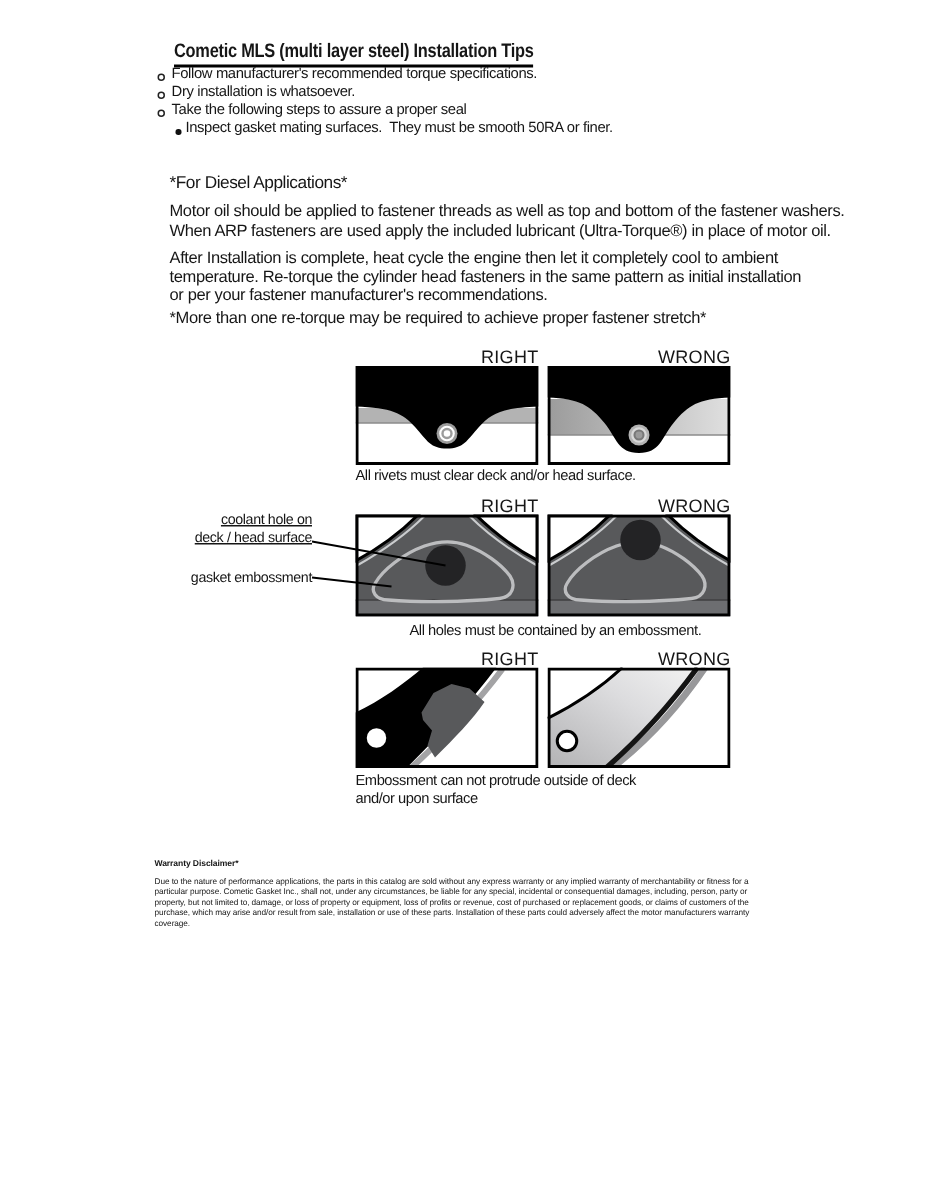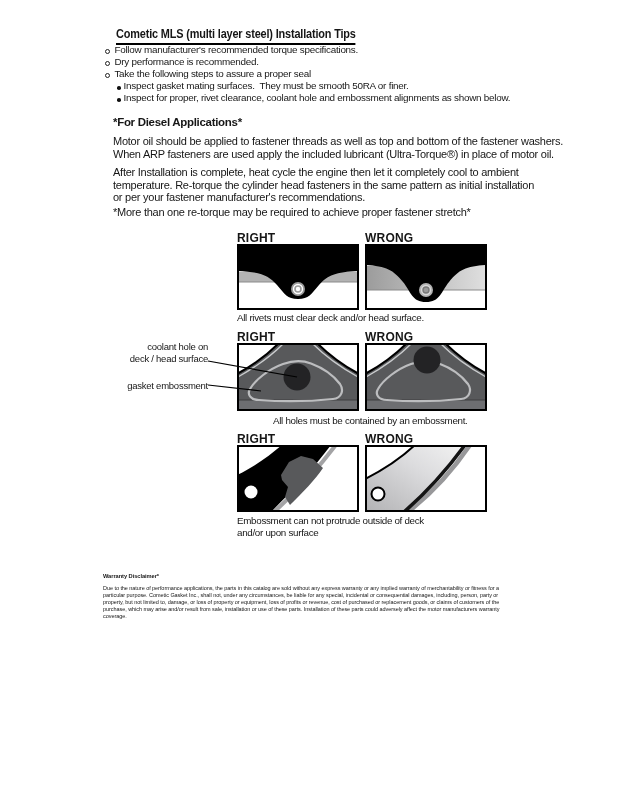--- a/index.html
+++ b/index.html
@@ -18,24 +18,24 @@
   .bullet-row{display:flex;align-items:center;white-space:pre;}
   .bullet-row.sub{margin-left:12px;}
   .bullet-o{
     display:inline-block;width:3.4px;height:3.4px;border:1px solid #222;border-radius:50%;
     margin:3.6px 4px 0 0;flex:0 0 auto;
   }
   .bullet-dot{
     display:inline-block;width:3.6px;height:3.6px;background:#111;border-radius:50%;
     margin:3.8px 3px 0 0;flex:0 0 auto;
   }
-  .sec-head{font-size:11.5px;font-weight:bold;letter-spacing:-0.3px;}
+  .sec-head{font-size:11.5px;font-weight:normal;letter-spacing:-0.3px;}
   .para{font-size:11px;letter-spacing:-0.25px;line-height:12.6px;white-space:pre-line;}
   .diag-label{
-    width:122px;text-align:left;font-size:12px;font-weight:bold;letter-spacing:0.2px;
+    width:122px;text-align:right;font-size:12px;font-weight:normal;letter-spacing:0.2px;
   }
   .caption{font-size:9.8px;letter-spacing:-0.3px;line-height:12px;white-space:pre-line;}
   .callout{
     width:118px;text-align:right;font-size:9.5px;letter-spacing:-0.25px;line-height:11.5px;
     white-space:pre-line;
   }
   .diag-box{width:122px;display:block;}
   .warranty{left:103px;top:573px;width:414px;font-size:5.5px;line-height:7px;letter-spacing:-0.05px;}
   .warranty p{margin:0 0 5px 0;white-space:pre-line;}
   .warranty .w-head{font-weight:bold;font-size:5.7px;}
@@ -53,33 +53,29 @@
 
   <div class="abs doc-title">Cometic MLS (multi layer steel) Installation Tips</div>
 
   <div class="abs bullets">
     <div class="bullet-row">
       <span class="bullet-o"></span>
       <span>Follow manufacturer's recommended torque specifications.</span>
     </div>
     <div class="bullet-row">
       <span class="bullet-o"></span>
-      <span>Dry performance is recommended.</span>
+      <span>Dry installation is whatsoever.</span>
     </div>
     <div class="bullet-row">
       <span class="bullet-o"></span>
       <span>Take the following steps to assure a proper seal</span>
     </div>
     <div class="bullet-row sub">
       <span class="bullet-dot"></span>
       <span>Inspect gasket mating surfaces.  They must be smooth 50RA or finer.</span>
-    </div>
-    <div class="bullet-row sub">
-      <span class="bullet-dot"></span>
-      <span>Inspect for proper, rivet clearance, coolant hole and embossment alignments as shown below.</span>
     </div>
   </div>
 
   <div class="abs sec-head" style="left:113px;top:116px;">*For Diesel Applications*</div>
   <div class="abs para" style="left:113px;top:135px;">Motor oil should be applied to fastener threads as well as top and bottom of the fastener washers.
 When ARP fasteners are used apply the included lubricant (Ultra-Torque®) in place of motor oil.</div>
   <div class="abs para" style="left:113px;top:166px;">After Installation is complete, heat cycle the engine then let it completely cool to ambient
 temperature. Re-torque the cylinder head fasteners in the same pattern as initial installation
 or per your fastener manufacturer's recommendations.</div>
   <div class="abs para" style="left:113px;top:206px;">*More than one re-torque may be required to achieve proper fastener stretch*</div>
@@ -117,21 +113,21 @@
       <circle cx="61" cy="46" r="3" fill="#9a9a9a" stroke="#787878" stroke-width="1.4"></circle>
     </g>
     <rect x="1" y="1" width="120" height="64" fill="none" stroke="#000" stroke-width="2"></rect>
   </svg>
 
   <div class="abs caption" style="left:237px;top:312px;">All rivets must clear deck and/or head surface.</div>
 
   <div class="abs diag-label" style="left:237px;top:330px;">RIGHT</div>
   <div class="abs diag-label" style="left:365px;top:330px;">WRONG</div>
 
-  <div class="abs callout" style="left:90px;top:341px;">coolant hole on
+  <div class="abs callout" style="left:90px;top:341px;text-decoration:underline;">coolant hole on
 deck / head surface</div>
   <div class="abs callout" style="left:90px;top:380px;">gasket embossment</div>
 
   <svg class="abs diag-box" style="left:237px;top:343px;height:68px;" viewBox="0 0 122 68">
     <rect class="darkgray-fill" x="0" y="0" width="122" height="68"></rect>
     <rect class="bandgray-fill" x="0" y="57" width="122" height="11"></rect>
     <line x1="0" y1="57" x2="122" y2="57" stroke="#3f3f41" stroke-width="1"></line>
     <path d="M0,0 H42 C29,13 15,23 0,31 Z" fill="#ffffff" stroke="#000" stroke-width="2"></path>
     <path d="M46,1 C33,14 17,25 1,34" fill="none" stroke="#caccce" stroke-width="1.4"></path>
     <path d="M122,0 H80 C93,13 107,23 122,31 Z" fill="#ffffff" stroke="#000" stroke-width="2"></path>

